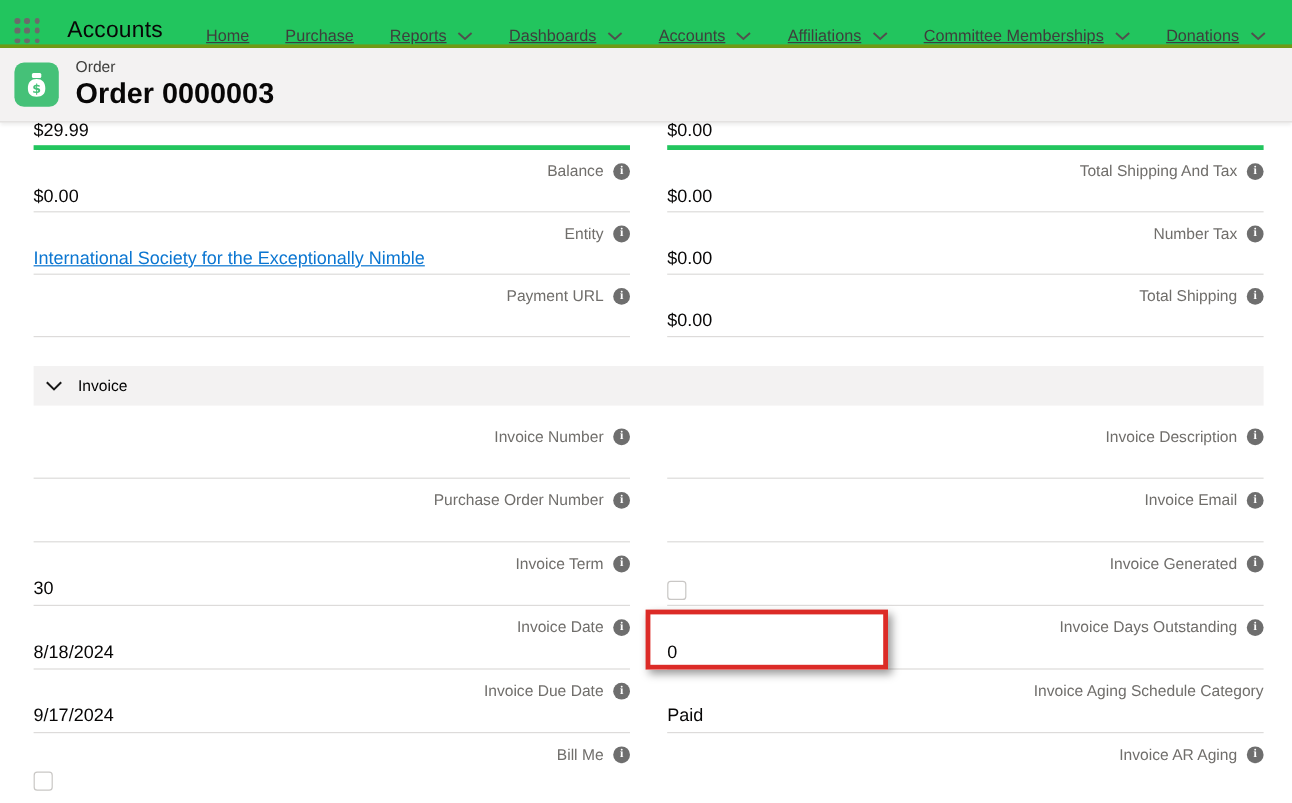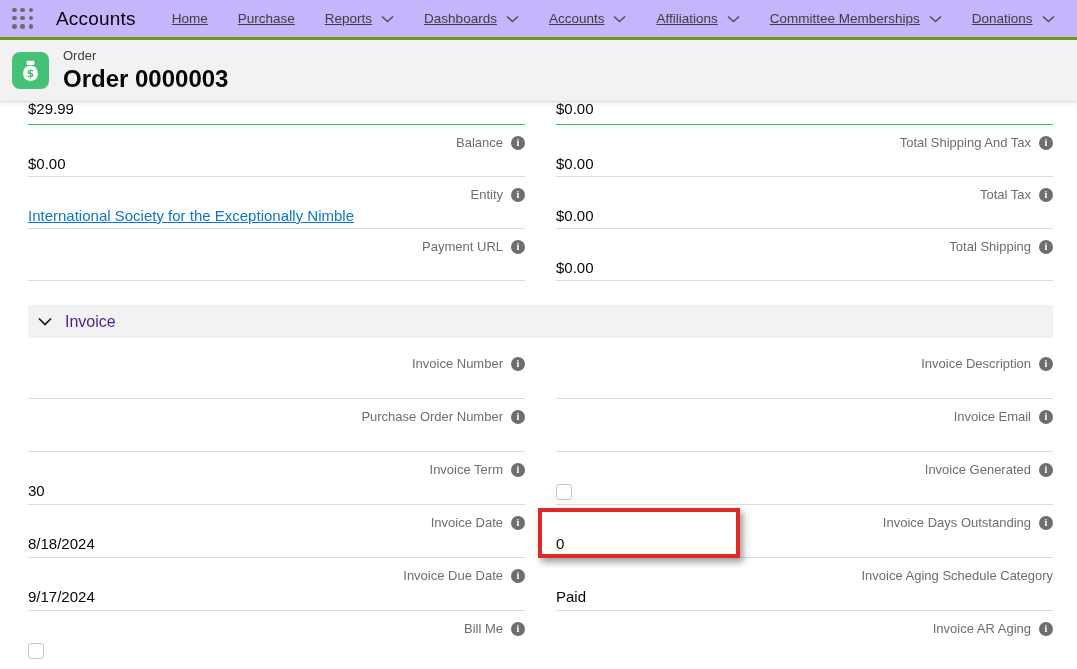--- a/index.html
+++ b/index.html
@@ -1,21 +1,21 @@
 <!DOCTYPE html>
 <html><head>
 <meta charset="utf-8">
 <style>
   * { margin:0; padding:0; box-sizing:border-box; }
   html,body { width:1077px; height:669px; overflow:hidden; background:#fff;
     font-family:"Liberation Sans", sans-serif; }
 
   
-  .navbar { height:40px; display:flex; align-items:center; padding-left:12px;
-    background:#c4b5fd; border-bottom:3px solid #6f9a16; white-space:nowrap; overflow:hidden; }
+  .navbar { height:40px; display:flex; align-items:flex-end; padding-left:12px;
+    background:#22c55e; border-bottom:3px solid #6f9a16; white-space:nowrap; overflow:hidden; }
   .waffle { width:22px; height:22px; display:grid; grid-template-columns:repeat(3,1fr);
     gap:3px; cursor:pointer; flex:none; }
   .waffle span { width:4.5px; height:4.5px; border-radius:50%; background:#6b6b6b; }
   .app-name { font-size:19px; color:#080707; margin-left:22px; letter-spacing:.2px; }
   .tabs { display:flex; align-items:center; gap:30px; margin-left:36px; }
   .tab { display:flex; align-items:center; gap:9px; font-size:13.5px; color:#3e3e3c;
     cursor:pointer;text-decoration:underline; }
   .chev { display:inline-block; }
 
   
@@ -35,29 +35,29 @@
     padding-top:9px; }
   .field.tall { height:53px; }
   .field-label { display:flex; align-items:center; gap:8px; font-size:13px;
     color:#706e6b; height:17px;justify-content:flex-end; }
   .info-icon { width:14px; height:14px; border-radius:50%; background:#6e6e6e;
     color:#fff; font-size:10px; font-weight:bold; line-height:14px; text-align:center;
     font-family:"Liberation Serif", serif; cursor:pointer; flex:none; }
   .field-value { font-size:15px; color:#080707; margin-top:3px; min-height:20px;
     line-height:20px; }
   .field-value a { color:#0b76d1; text-decoration:underline; cursor:pointer; }
-  .clip-row { height:23px; border-bottom:1px solid #22c55e; overflow:hidden; }
+  .clip-row { height:23px; border-bottom:4px solid #22c55e; overflow:hidden; }
   .clip-row .field-value { margin-top:-3px; }
   .checkbox { width:16px; height:16px; border:1px solid #c9c7c5; border-radius:3px;
     background:#fff; margin-top:6px; cursor:pointer; }
 
   
   .section-bar { height:33px; background:#f3f2f2; display:flex; align-items:center;
     gap:13px; padding-left:10px; margin:24px 0 8px 0; cursor:pointer; }
-  .section-title { font-size:16px; color:#4c1d95; }
+  .section-title { font-size:13px; color:#000000; }
 
   
   .red-highlight { position:absolute; left:-18px; top:3px; width:202px; height:50px;
     border:4px solid #dc2b27; box-shadow:3px 4px 7px rgba(0,0,0,0.40);
     pointer-events:none; z-index:5; }
 </style>
 </head>
 <body>
 
 <header class="navbar">
@@ -170,21 +170,21 @@
     <div>
       <div class="field">
         <div class="field-label">
             <span>Total Shipping And Tax</span>
             <span class="info-icon">i</span>
           </div>
         <div class="field-value">$0.00</div>
       </div>
       <div class="field">
         <div class="field-label">
-            <span>Total Tax</span>
+            <span>Number Tax</span>
             <span class="info-icon">i</span>
           </div>
         <div class="field-value">$0.00</div>
       </div>
       <div class="field">
         <div class="field-label">
             <span>Total Shipping</span>
             <span class="info-icon">i</span>
           </div>
         <div class="field-value">$0.00</div>

